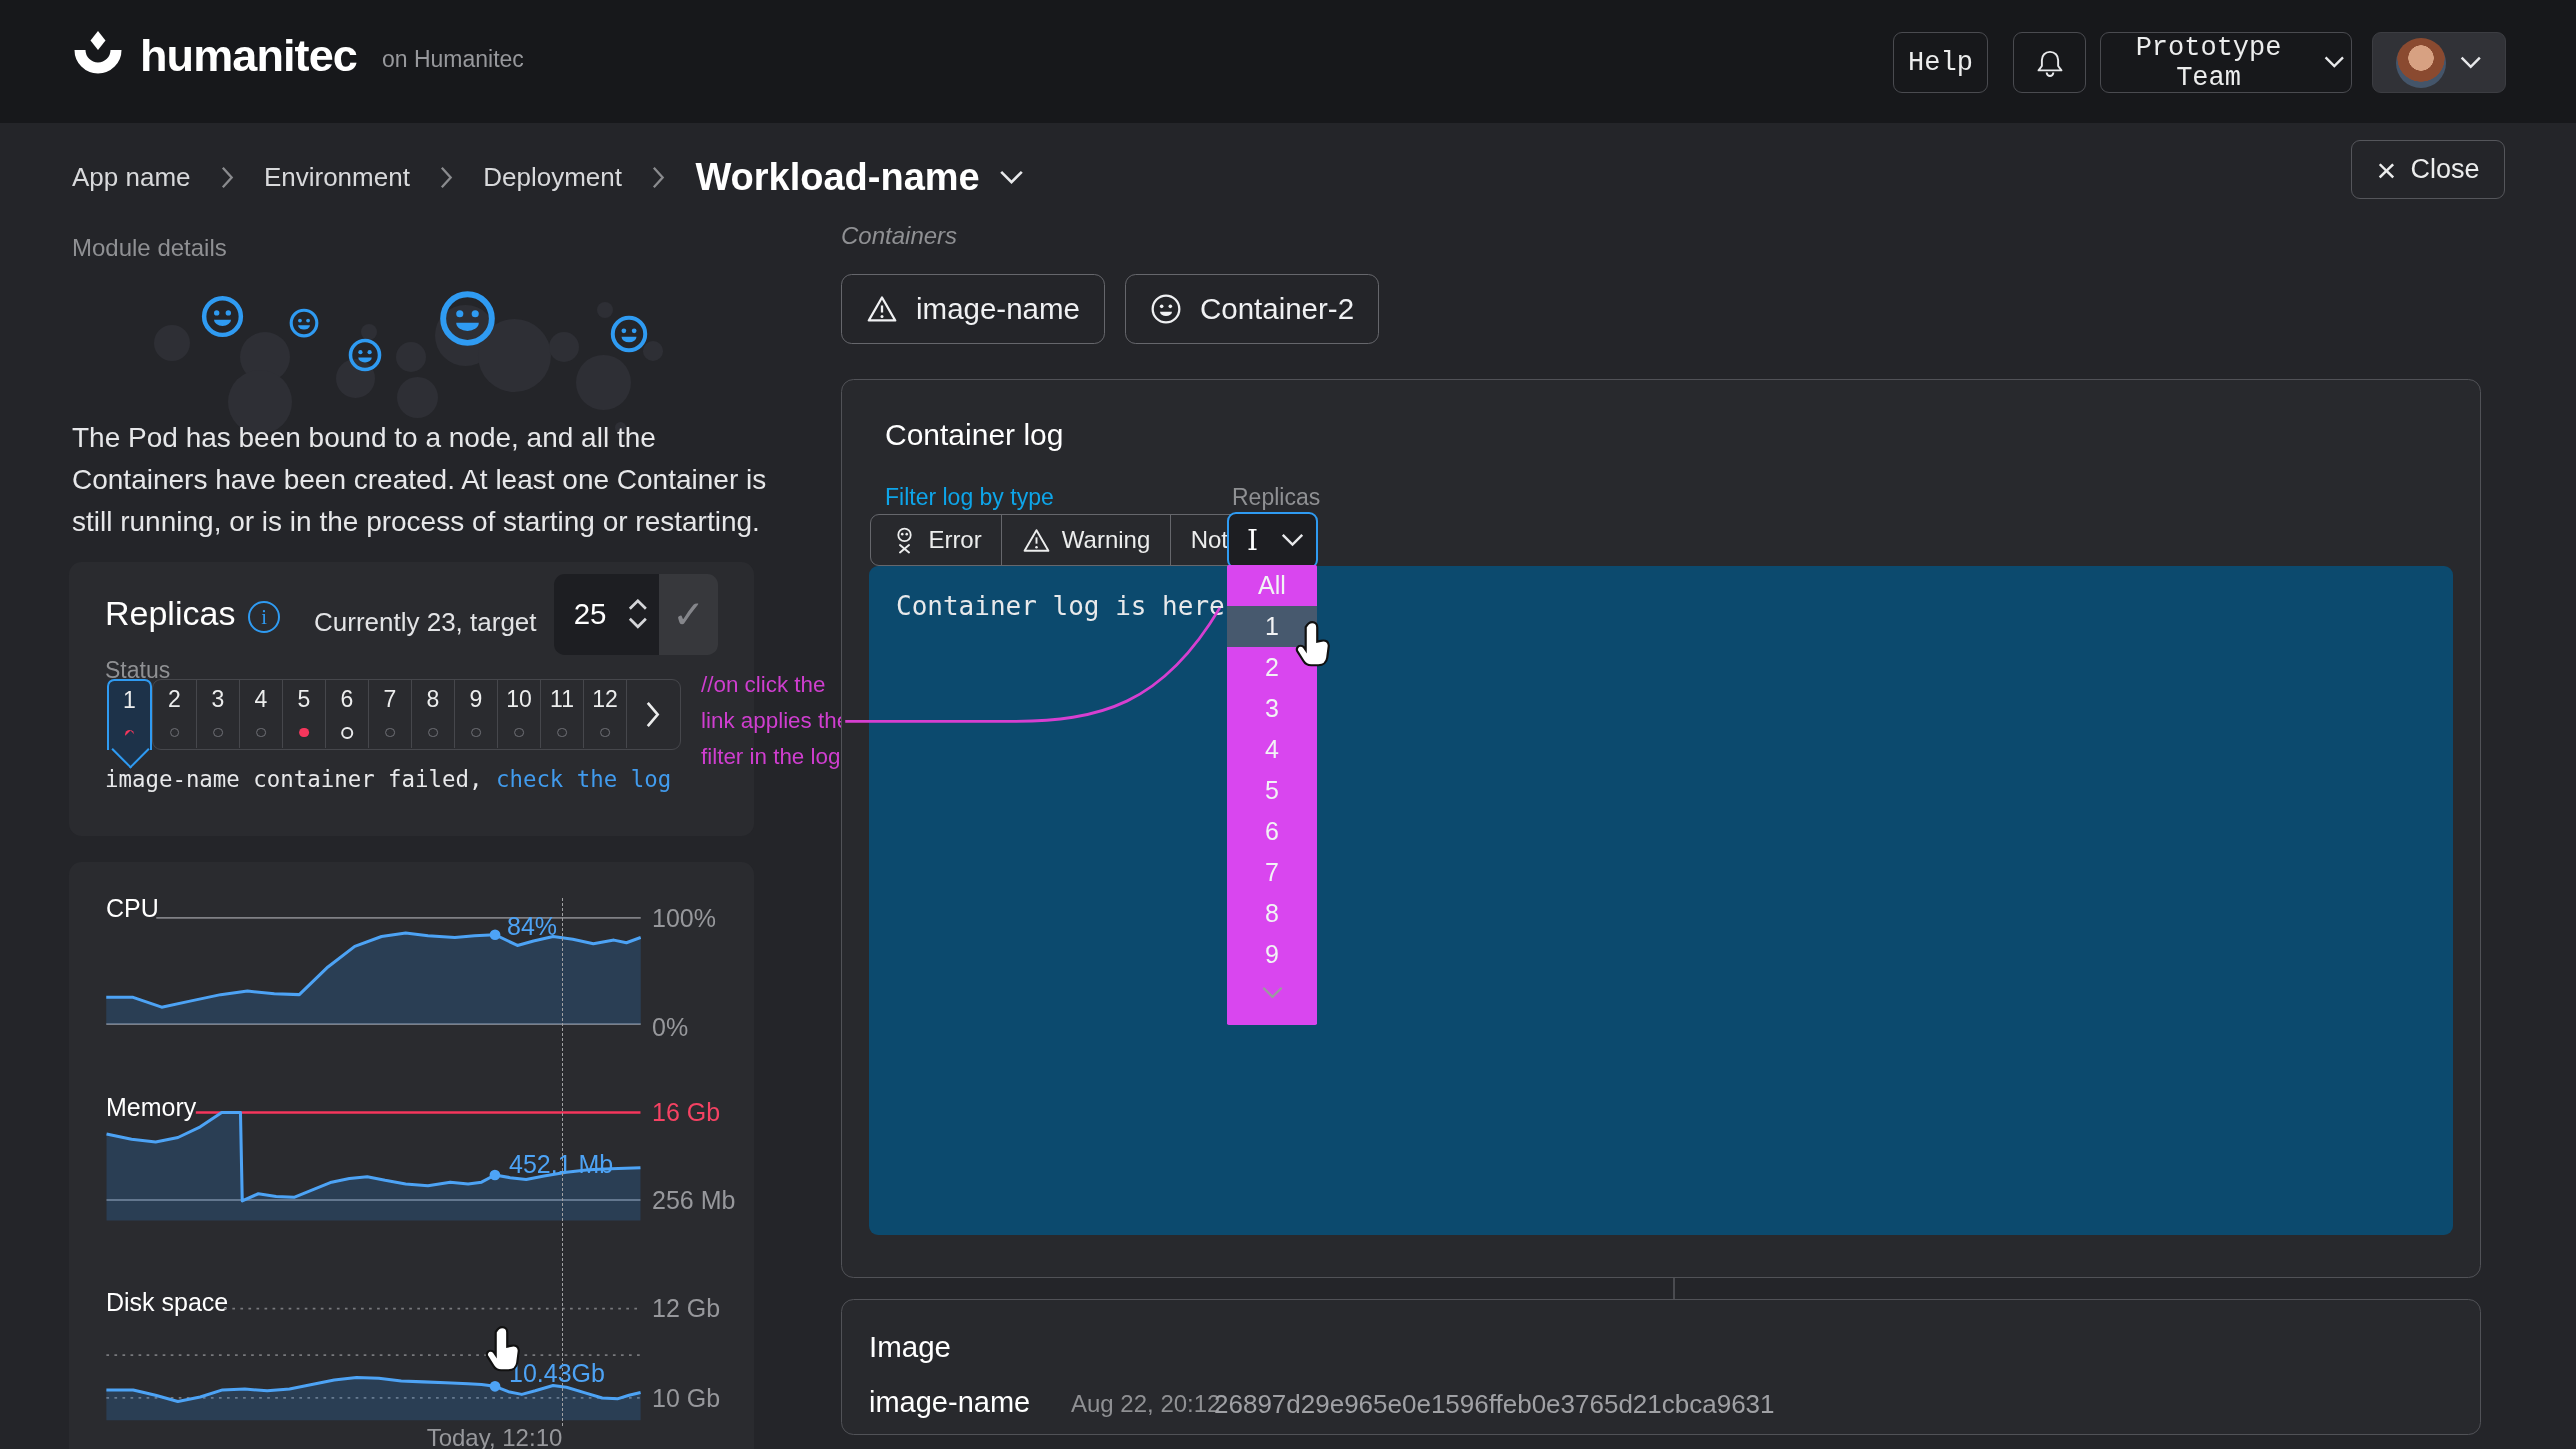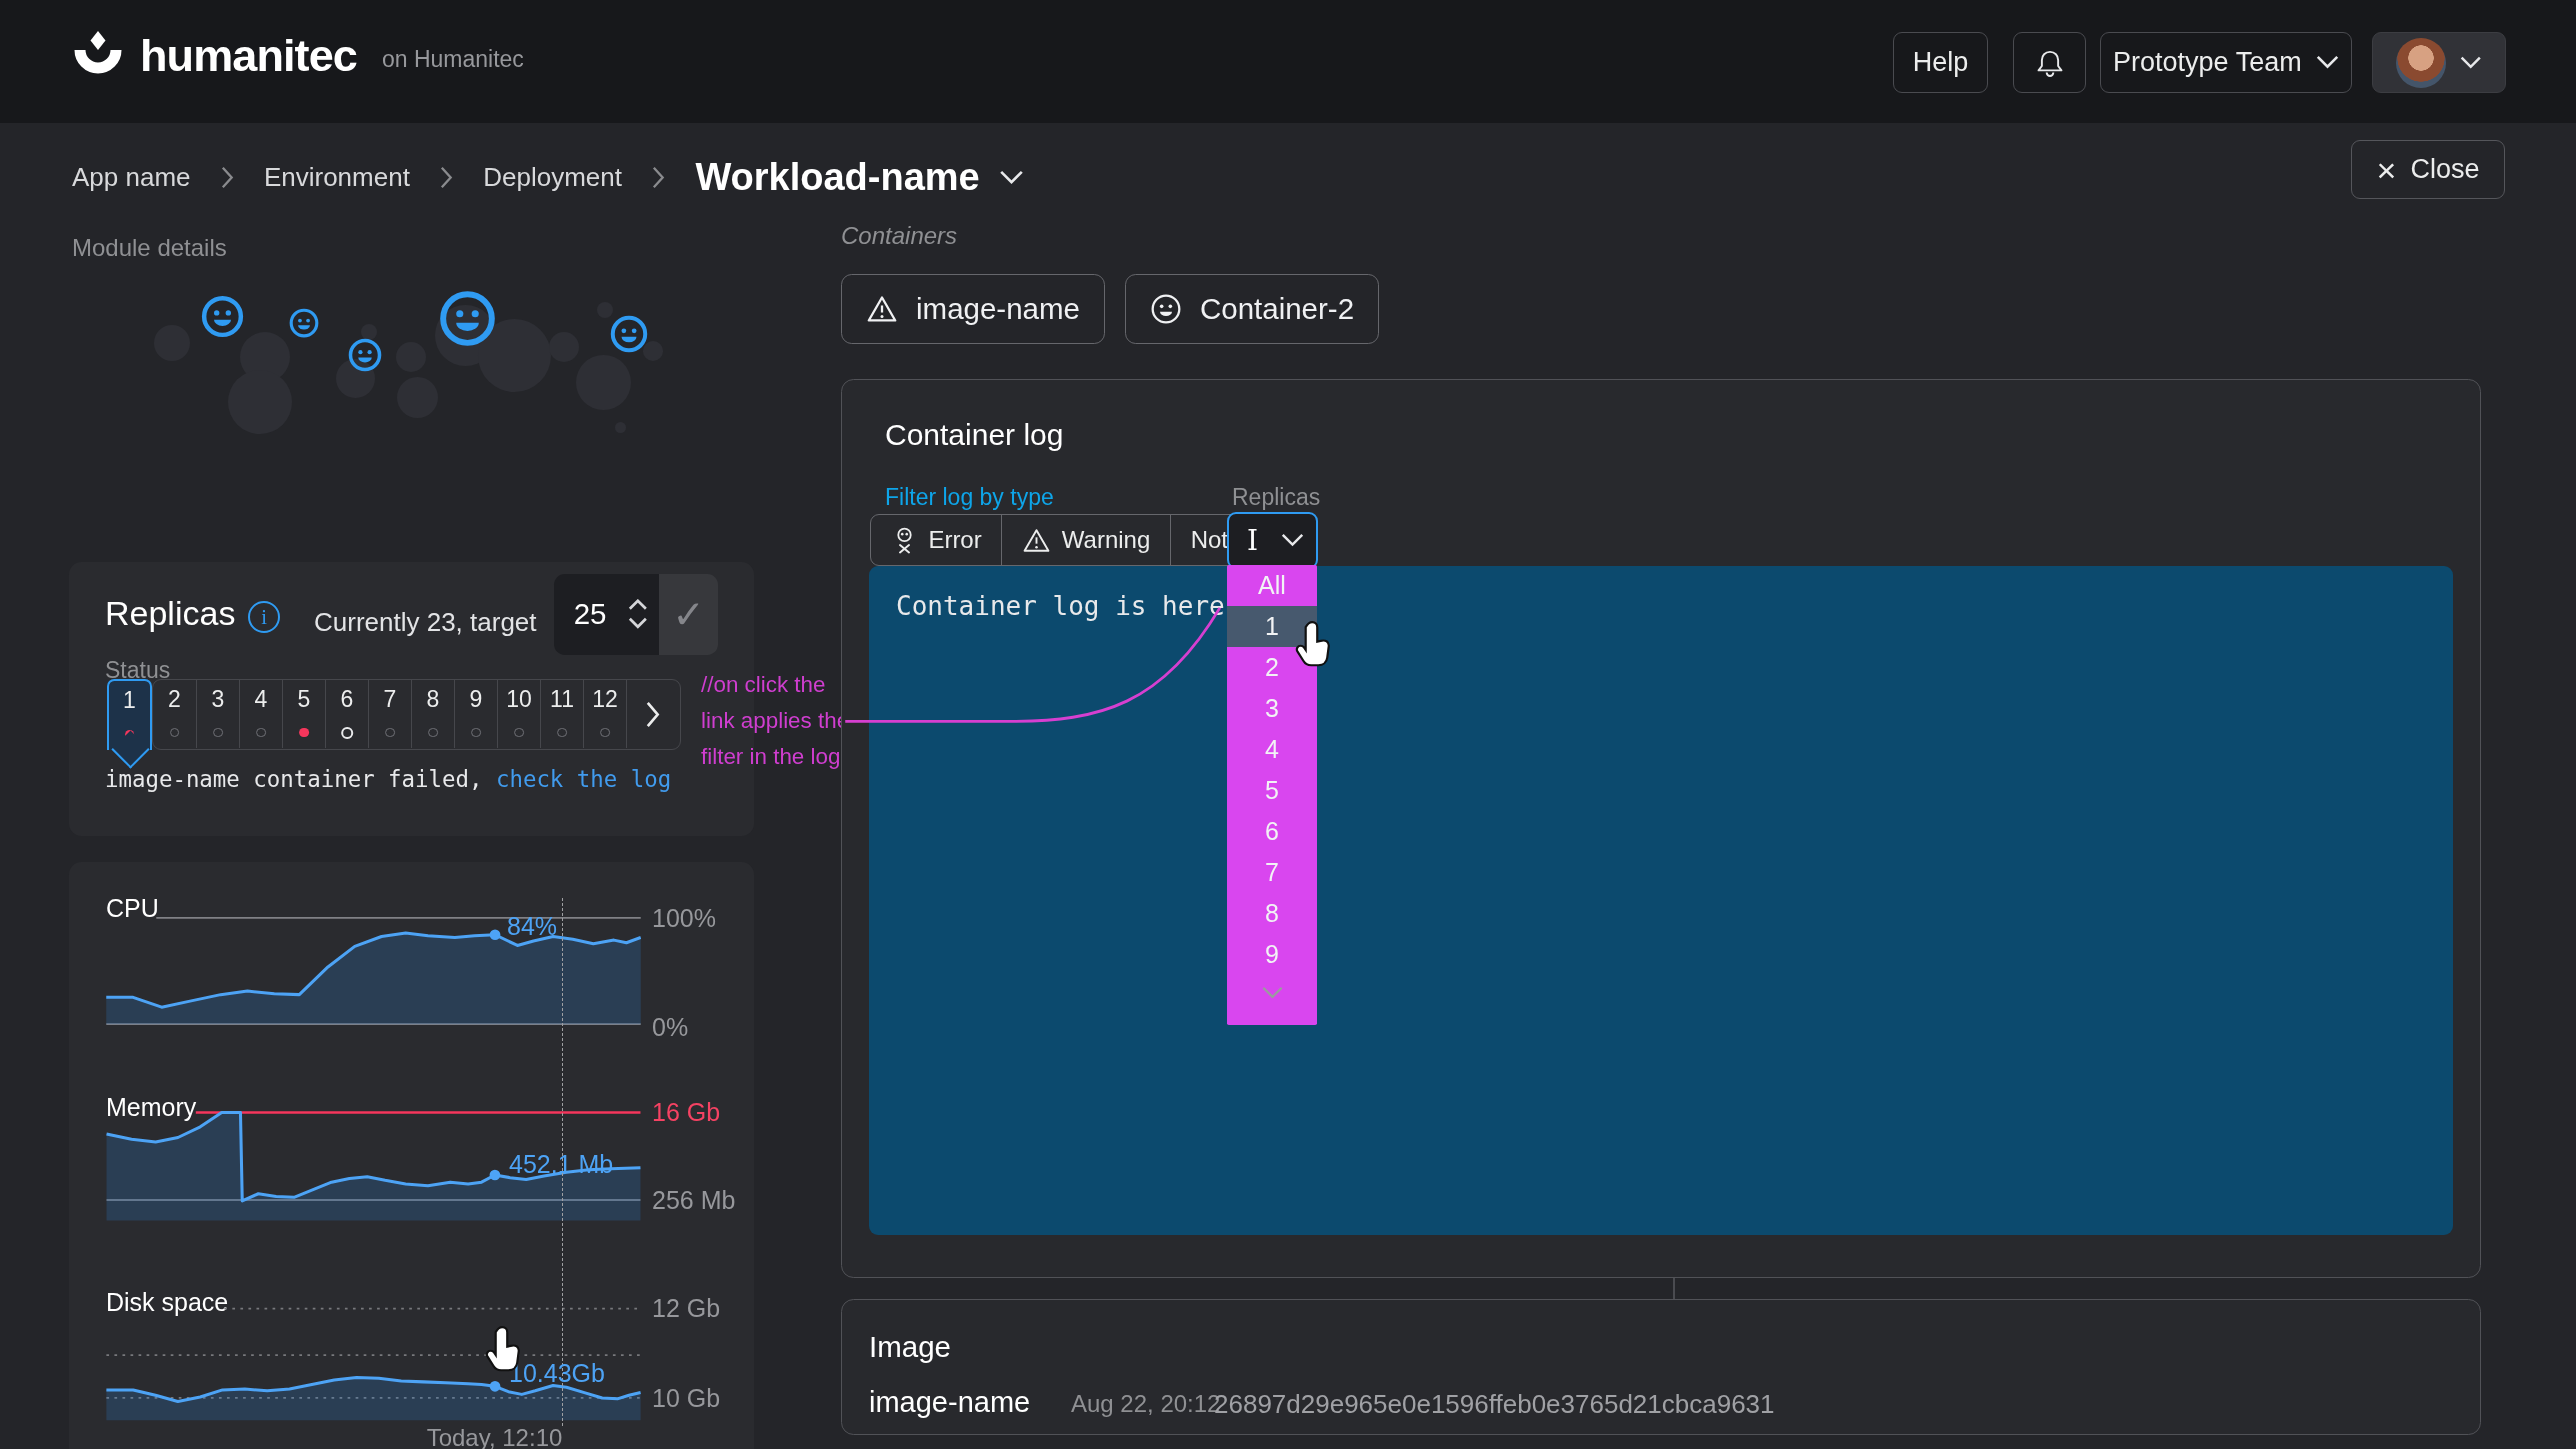--- a/index.html
+++ b/index.html
@@ -6,21 +6,21 @@
   *{box-sizing:border-box;}
   #app{position:relative;width:2576px;height:1449px;background:#242529;overflow:hidden;
        font-family:"Liberation Sans",sans-serif;color:#eceded;}
   
   #hdr{position:absolute;left:0;top:0;width:2576px;height:123px;background:#17181b;}
   .logo-wrap{position:absolute;left:72px;top:30px;display:flex;align-items:center;gap:16px;}
   .logo-text{font-size:45px;font-weight:700;letter-spacing:-0.9px;color:#fff;}
   .logo-suffix{font-size:23px;color:#97989c;margin-left:9px;margin-top:7.2px;}
   .hbtn{position:absolute;top:32px;height:61px;border:1.3px solid #4a4b50;border-radius:9px;
         background:transparent;color:#eceded;font-size:27px;display:flex;align-items:center;
-        justify-content:center;gap:14.3px;font-family:Liberation Sans, sans-serif;cursor:pointer;}
+        justify-content:center;gap:14.3px;font-family:Liberation Mono, monospace;cursor:pointer;}
   #help-btn{left:1893px;width:95px;}
   #bell-btn{left:2013px;width:73px;}
   #team-btn{left:2100px;width:252px;}
   #avatar-btn{left:2372px;width:134px;background:#313237;border:1.3px solid #3c3d42;}
   .avatar{width:50px;height:50px;border-radius:50%;
      background:radial-gradient(circle at 50% 40%, #d7a182 0 32%, #8a4a30 33% 60%, #44556a 61%);}
   
   #crumbs{position:absolute;left:72px;top:141px;height:72px;display:flex;align-items:center;gap:30px;}
   .crumb{font-size:26px;color:#d8d9db;cursor:pointer;}
   .crumb-cur{font-size:38px;font-weight:600;color:#fff;display:flex;align-items:center;gap:19.7px;cursor:pointer;}
@@ -219,20 +219,21 @@
       <path d="M14.5 27.5 a9.5 7 0 0 0 19 0 z" fill="#2f9bf2"></path>
         </svg></span>
       <span class="smiley" style="left: 538px; top: 47px;"><svg width="38" height="38" viewBox="0 0 48 48">
       <circle cx="24" cy="24" r="20.5" stroke="#2f9bf2" stroke-width="5" fill="none"></circle>
       <circle cx="17.5" cy="20" r="3" fill="#2f9bf2"></circle>
       <circle cx="30.5" cy="20" r="3" fill="#2f9bf2"></circle>
       <path d="M14.5 27.5 a9.5 7 0 0 0 19 0 z" fill="#2f9bf2"></path>
         </svg></span>
     </div>
 
+  <div id="pod-text">The Pod has been bound to a node, and all the Containers have been created. At least one Container is still running, or is in the process of starting or restarting.</div>
 
   <div id="rep-panel">
     <div id="rep-title">Replicas</div>
     <div id="rep-info">
         <span>i</span>
       </div>
     <div id="rep-current">Currently 23, target</div>
     <div id="stepper">
       <span class="val">25</span>
       <span class="chev-col">

